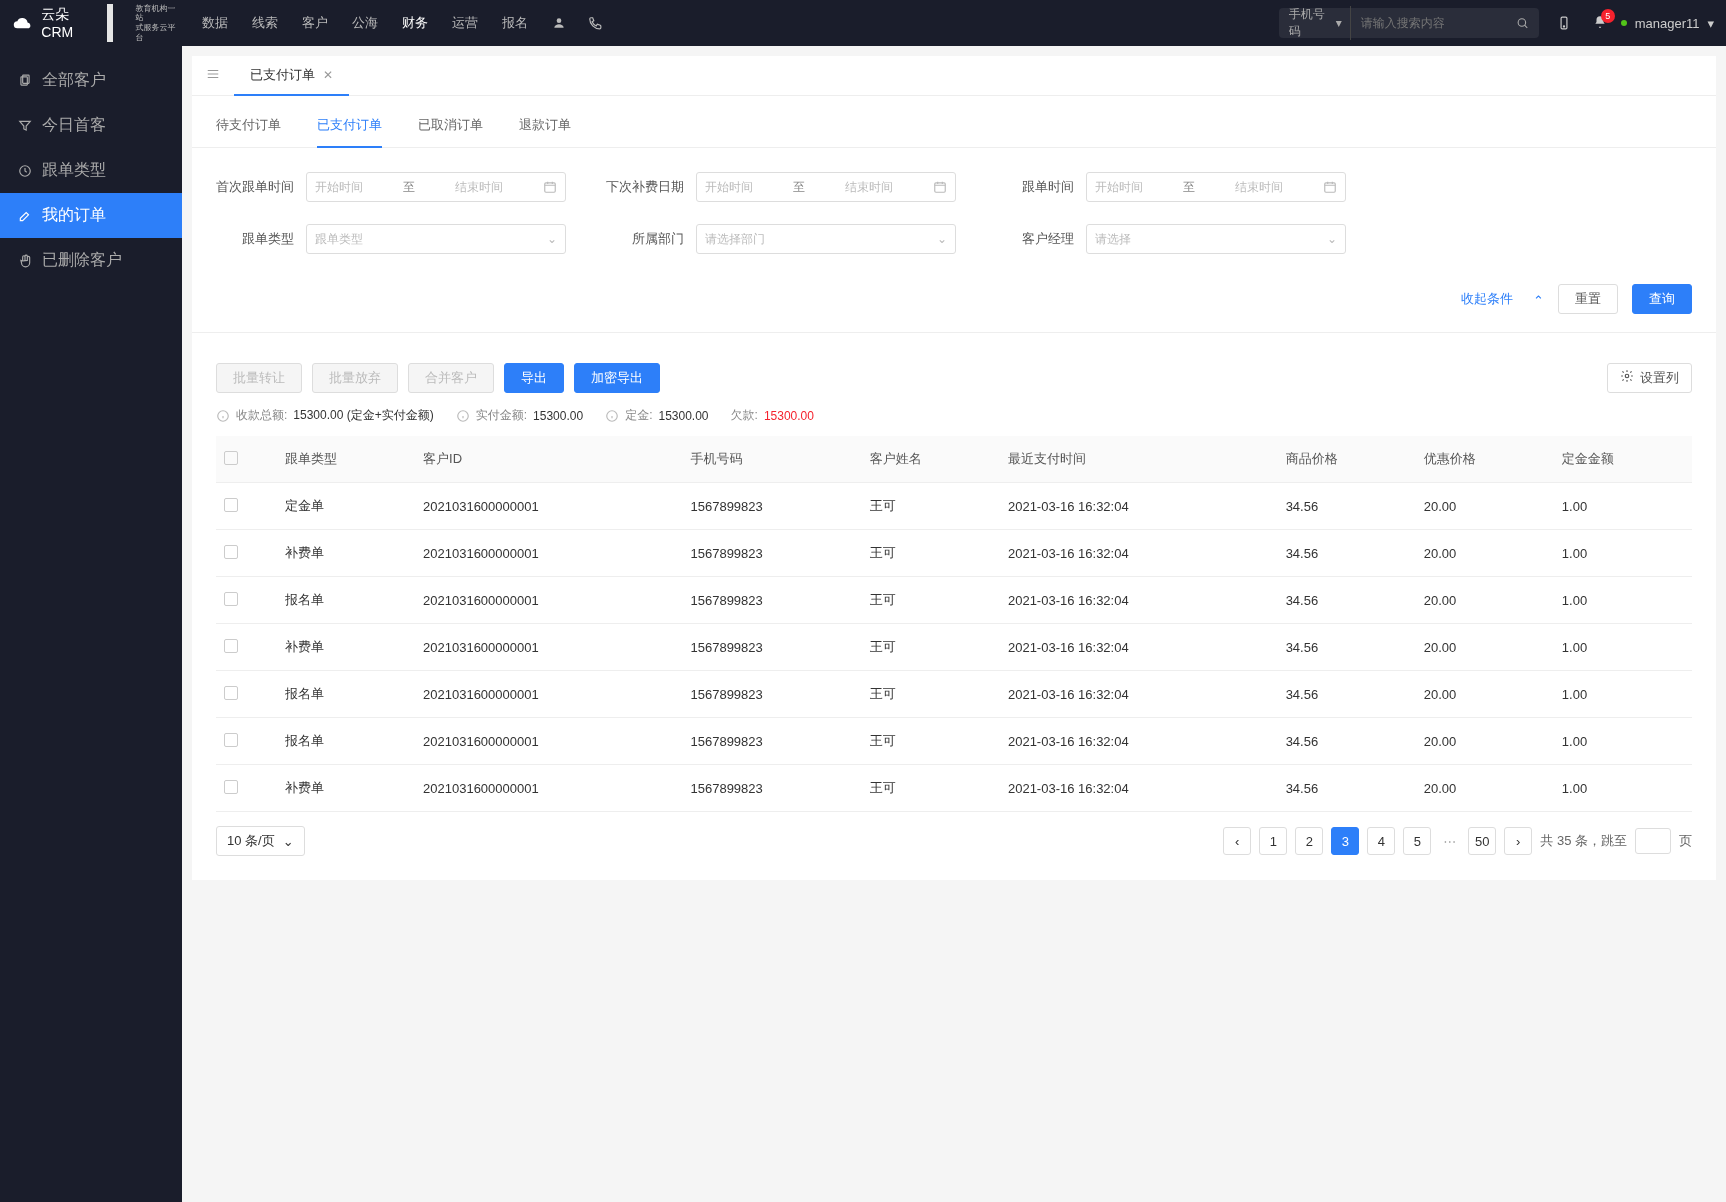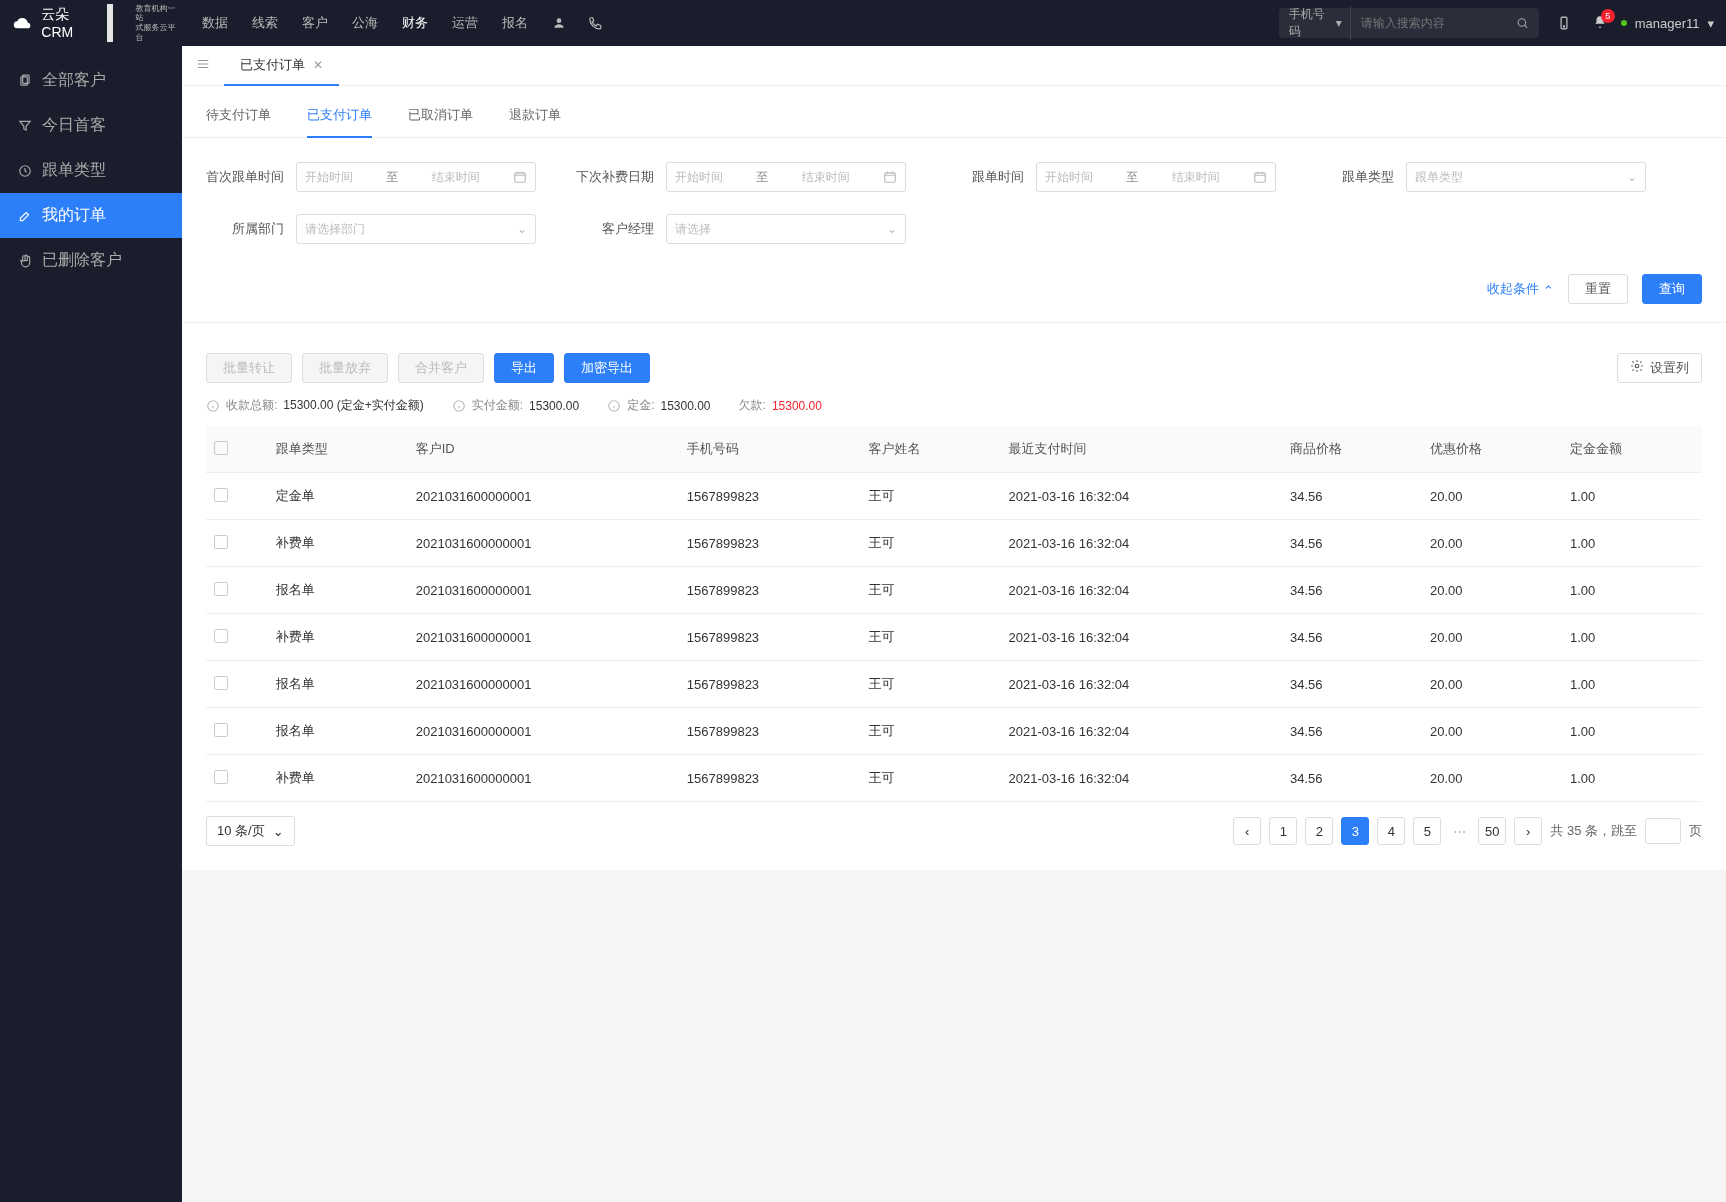--- a/index.html
+++ b/index.html
@@ -58,21 +58,21 @@
       padding-top: 12px;
     }
     .sidebar-item {
       display: flex; align-items: center; gap: 10px;
       padding: 12px 18px; cursor: pointer; font-size: 16px;
     }
     .sidebar-item.active { background: #2d7ff9; color: #fff; }
     .sidebar-item svg { width:14px; height:14px; }
     
     .main { flex: 1; overflow: auto; background: #f5f5f5; padding: 0; }
-    .main-inner { background: #fff; margin: 0; }
+    .main-inner { background: #fff; margin: 10px; }
     .tab-bar {
       display: flex; align-items: center; border-bottom: 1px solid #eee;
       background: #fff; padding: 0; height: 40px;
     }
     .hamburger { padding: 0 14px; color: #999; }
     .tab {
       padding: 10px 16px; font-size: 13px; color: #333;
       border-bottom: 2px solid #2d7ff9; display:flex; align-items:center; gap:8px;
     }
     .tab .close { color: #999; font-size: 12px; cursor: pointer;}
@@ -82,43 +82,43 @@
     }
     .sub-tab { padding-bottom: 12px; cursor: pointer; color: #666; }
     .sub-tab.active { color: #2d7ff9; border-bottom: 2px solid #2d7ff9; margin-bottom:-1px;}
     
     .filters { padding: 24px; display: flex; flex-wrap: wrap; gap: 22px 40px; background:#fff;}
     .filter-group { display: flex; align-items: center; gap: 12px; }
     .filter-label { color: #555; font-size: 13px; min-width:78px; text-align:right;}
     .date-range, .select-input {
       border: 1px solid #ddd; border-radius: 3px; height: 30px;
       display: flex; align-items: center; padding: 0 8px; font-size: 12px; color: #bbb;
-      width: 240px; justify-content: space-between;
+      width: 260px; justify-content: space-between;
     }
     .date-range .sep { color:#888; }
     .filter-actions {
       display: flex; justify-content: flex-end; align-items: center;
       gap: 14px; padding: 6px 24px 18px; background:#fff; border-bottom:1px solid #eee;
     }
-    .link-action { color: #2d7ff9; cursor: pointer; display:flex; align-items:flex-end; gap:4px;}
+    .link-action { color: #2d7ff9; cursor: pointer; display:flex; align-items:flex-end; gap:20px;}
     .btn {
       border: 1px solid #ddd; background: #fff; padding: 5px 16px;
       border-radius: 3px; cursor: pointer; font-size: 13px; color: #555;
     }
     .btn.primary { background: #2d7ff9; color: #fff; border-color:#2d7ff9;text-align:center; }
     .btn.disabled { background: #f5f5f5; color: #bbb; }
     
     .toolbar { padding: 16px 24px 8px 24px; display: flex; align-items: center; gap: 10px; background:#fff; margin-top:14px;}
     .toolbar-right { margin-left: auto; }
     .btn-outline {
       border: 1px solid #ddd; border-radius: 3px; padding: 5px 12px;
       display: flex; gap:6px; color:#555; cursor:pointer;
     }
     
-    .stats { padding: 6px 24px 12px 24px; display: flex; gap: 28px; font-size: 12px; color: #888; background:#fff;}
+    .stats { padding: 6px 24px 12px 24px; display: flex; gap: 22px; font-size: 12px; color: #888; background:#fff;}
     .stat-item { display: flex; align-items: center; gap: 6px; }
     .stat-val { color: #333; font-weight:500;}
     .stat-val.red { color: #f5222d; }
     
     .table-wrap { background:#fff; padding: 0 24px;}
     table { width: 100%; border-collapse: collapse; font-size: 13px; }
     th, td { text-align: left; padding: 14px 8px; border-bottom: 1px solid #eee; white-space:nowrap;}
     th { background: #fafafa; color: #555; font-weight: 500; }
     .chk { width: 14px; height: 14px; border:1px solid #ccc; border-radius:2px; display:inline-block;}
     

